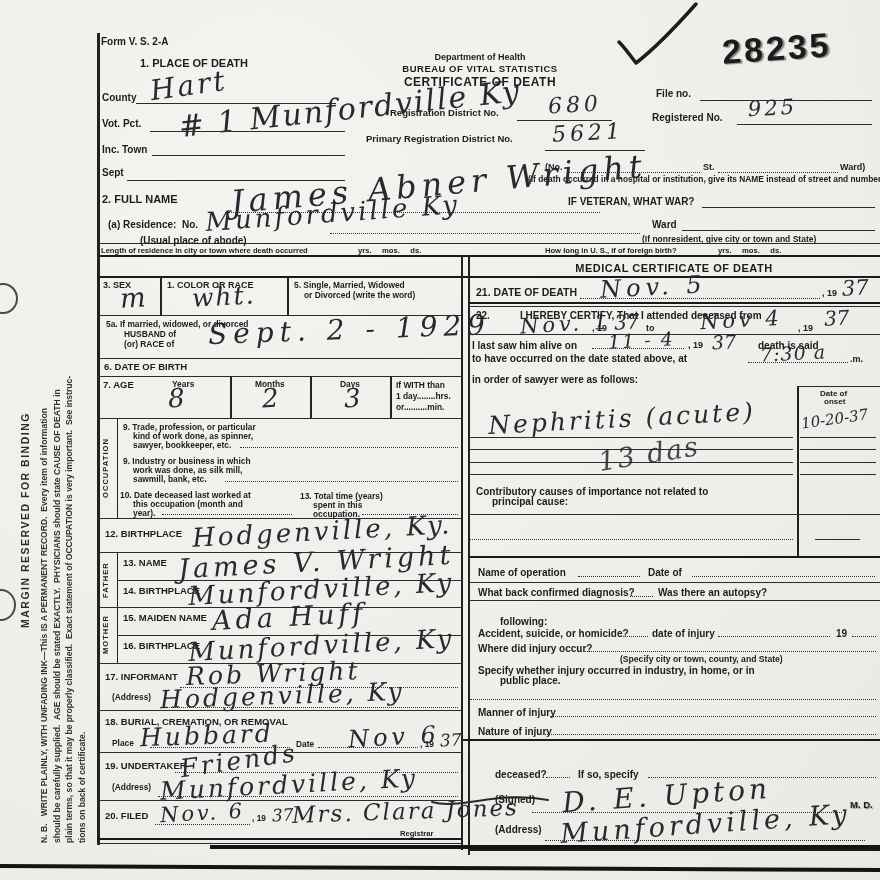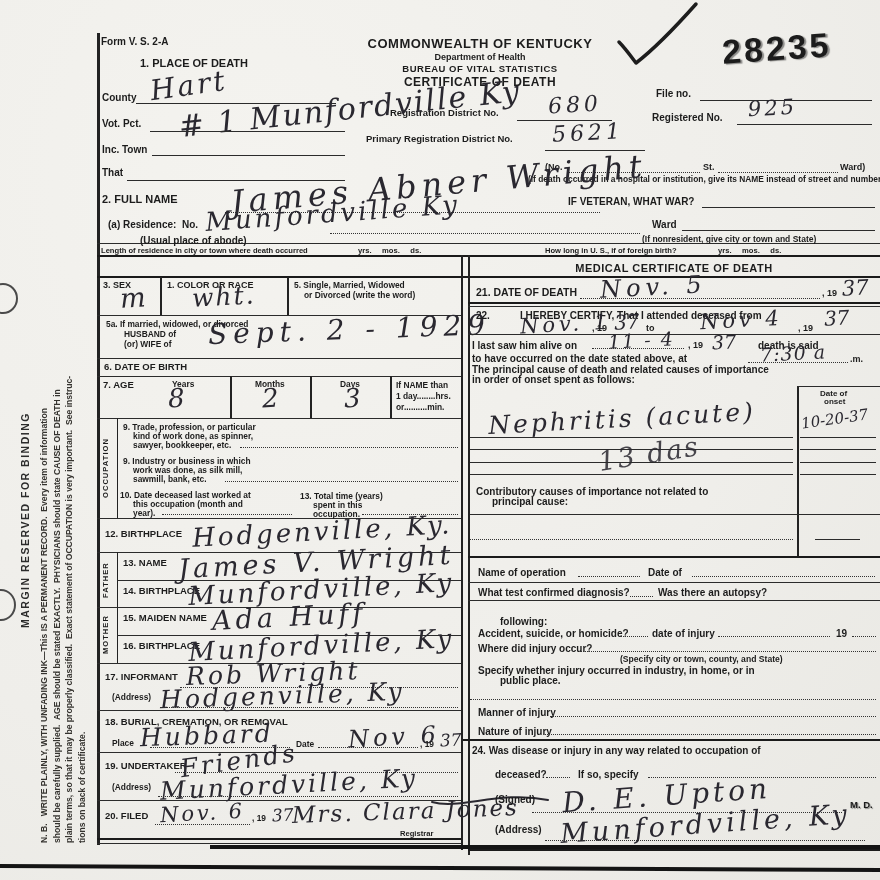--- a/index.html
+++ b/index.html
@@ -40,21 +40,20 @@
   <div class="hole" style="left:-14px;top:589px;width:30px;height:32px"></div>
 
   <div class="vl" style="left:97px;top:33px;height:812px;border-left-width:3px"></div>
   <div class="ln hv" style="left:97px;top:255px;width:783px"></div>
   <div class="ln" style="left:97px;top:243px;width:783px;border-top-width:1px"></div>
   <div class="ln hv" style="left:97px;top:276px;width:783px"></div>
   <div class="vl" style="left:461px;top:255px;height:595px"></div>
   <div class="vl" style="left:468px;top:255px;height:600px"></div>
 
   <div class="t" style="left:101px;top:36px;font-size:10px">Form V. S. 2-A</div>
-  <div class="t tc" style="left:330px;top:37px;width:300px;font-size:13px;letter-spacing:.5px">COMMONWEALTH OF KENTUCKY</div>
   <div class="t tc" style="left:330px;top:53px;width:300px;font-size:9px">Department of Health</div>
   <div class="t tc" style="left:330px;top:76px;width:300px;font-size:12px;letter-spacing:.5px">CERTIFICATE OF DEATH</div>
   <div class="t tc" style="left:330px;top:64px;width:300px;font-size:9.5px;letter-spacing:.5px">BUREAU OF VITAL STATISTICS</div>
 
   <svg style="position:absolute;left:600px;top:0" width="110" height="75" viewBox="0 0 110 75">
     <path d="M96,4 C80,22 58,46 36,63 M36,63 C30,55 25,48 19,42" fill="none" stroke="#1d1d1d" stroke-width="3.5" stroke-linecap="round"></path>
   </svg>
   <div class="t" style="left:722px;top:30px;font-size:34px;letter-spacing:3px;transform:rotate(-4deg);text-shadow:2px 1px 1px rgba(20,20,20,.45)">28235</div>
 
   <div class="t" style="left:656px;top:88px;font-size:10px">File no.</div>
@@ -72,21 +71,21 @@
 
   <div class="t" style="left:140px;top:57px;font-size:11px">1. PLACE OF DEATH</div>
   <div class="t" style="left:102px;top:92px;font-size:10px">County</div>
   <div class="hw" style="left:150px;top:72px;font-size:28px;letter-spacing:3px;transform:rotate(-8deg)">Hart</div>
   <div class="ln" style="left:136px;top:103px;width:200px"></div>
   <div class="t" style="left:102px;top:118px;font-size:10px">Vot. Pct.</div>
   <div class="hw" style="left:178px;top:94px;font-size:30px;letter-spacing:2px;transform:rotate(-6deg)"># 1  Munfordville Ky</div>
   <div class="ln" style="left:150px;top:131px;width:195px"></div>
   <div class="t" style="left:102px;top:144px;font-size:10px">Inc. Town</div>
   <div class="ln" style="left:152px;top:155px;width:193px"></div>
-  <div class="t" style="left:102px;top:167px;font-size:10px">That</div>
+  <div class="t" style="left:102px;top:167px;font-size:10px">Sept</div>
   <div class="ln" style="left:127px;top:180px;width:218px"></div>
 
   <div class="t" style="left:545px;top:163px;font-size:9px">(No.</div>
   <div class="dl" style="left:567px;top:172px;width:133px"></div>
   <div class="t" style="left:703px;top:163px;font-size:9px">St.</div>
   <div class="dl" style="left:718px;top:172px;width:120px"></div>
   <div class="t" style="left:840px;top:163px;font-size:9px">Ward)</div>
   <div class="t" style="left:528px;top:175px;font-size:8.4px">(If death occurred in a hospital or institution, give its NAME instead of street and number)</div>
 
   <div class="t" style="left:102px;top:193px;font-size:11px">2. FULL NAME</div>
@@ -115,37 +114,37 @@
   <div class="t" style="left:103px;top:281px;font-size:9px">3. SEX</div>
   <div class="hw" style="left:120px;top:284px;font-size:27px">m</div>
   <div class="t" style="left:167px;top:281px;font-size:9px">1. COLOR OR RACE</div>
   <div class="hw" style="left:192px;top:284px;font-size:25px;letter-spacing:2px">wht.</div>
   <div class="t" style="left:294px;top:281px;font-size:8.4px">5. Single, Married, Widowed</div>
   <div class="t" style="left:304px;top:291px;font-size:8.4px">or Divorced (write the word)</div>
 
   <div class="ln" style="left:97px;top:358px;width:364px"></div>
   <div class="t" style="left:106px;top:320px;font-size:8.4px">5a. If married, widowed, or divorced</div>
   <div class="t" style="left:124px;top:330px;font-size:8.4px">HUSBAND of</div>
-  <div class="t" style="left:124px;top:340px;font-size:8.4px">(or) WIFE of</div>
+  <div class="t" style="left:124px;top:340px;font-size:8.4px">(or) RACE of</div>
   <div class="hw" style="left:208px;top:316px;font-size:28px;letter-spacing:6px;transform:rotate(-2deg)">Sept. 2 - 1929</div>
   <div class="ln" style="left:97px;top:376px;width:364px"></div>
   <div class="t" style="left:104px;top:362px;font-size:9.5px">6. DATE OF BIRTH</div>
 
   <div class="ln" style="left:97px;top:418px;width:364px"></div>
   <div class="vl" style="left:230px;top:376px;height:42px"></div>
   <div class="vl" style="left:310px;top:376px;height:42px"></div>
   <div class="vl" style="left:390px;top:376px;height:42px"></div>
   <div class="t" style="left:103px;top:380px;font-size:9.5px">7. AGE</div>
   <div class="t" style="left:172px;top:380px;font-size:8.4px">Years</div>
   <div class="hw" style="left:168px;top:385px;font-size:26px">8</div>
   <div class="t" style="left:255px;top:380px;font-size:8.4px">Months</div>
   <div class="hw" style="left:262px;top:385px;font-size:26px">2</div>
   <div class="t" style="left:340px;top:380px;font-size:8.4px">Days</div>
   <div class="hw" style="left:344px;top:385px;font-size:26px">3</div>
-  <div class="t" style="left:396px;top:381px;font-size:8.4px">If NAME than</div>
+  <div class="t" style="left:396px;top:381px;font-size:8.4px">If WITH than</div>
   <div class="t" style="left:396px;top:392px;font-size:8.4px">1 day........hrs.</div>
   <div class="t" style="left:396px;top:403px;font-size:8.4px">or..........min.</div>
 
   <div class="ln" style="left:97px;top:518px;width:364px"></div>
   <div class="vl" style="left:117px;top:418px;height:100px;border-left-width:1.6px"></div>
   <div class="side" style="left:101px;top:420px;width:14px;height:96px;font-size:7.6px">OCCUPATION</div>
   <div class="t" style="left:123px;top:423px;font-size:8.4px">9. Trade, profession, or particular</div>
   <div class="t" style="left:133px;top:432px;font-size:8.4px">kind of work done, as spinner,</div>
   <div class="t" style="left:133px;top:441px;font-size:8.4px">sawyer, bookkeeper, etc.</div>
   <div class="dl" style="left:240px;top:447px;width:218px"></div>
@@ -243,22 +242,21 @@
   <div class="t" style="left:472px;top:340px;font-size:10px">I last saw him alive on</div>
   <div class="hw" style="left:608px;top:331px;font-size:19px;letter-spacing:2px">11 - 4</div>
   <div class="dl" style="left:592px;top:348px;width:92px"></div>
   <div class="t" style="left:688px;top:341px;font-size:9px">, 19</div>
   <div class="hw" style="left:712px;top:333px;font-size:19px">37</div>
   <div class="t" style="left:758px;top:340px;font-size:10px">death is said</div>
   <div class="t" style="left:472px;top:353px;font-size:10px">to have occurred on the date stated above, at</div>
   <div class="hw" style="left:760px;top:344px;font-size:19px;letter-spacing:1px">7:30 a</div>
   <div class="dl" style="left:748px;top:362px;width:100px"></div>
   <div class="t" style="left:850px;top:355px;font-size:9px">.m.</div>
-  <div class="t" style="left:472px;top:364px;font-size:10px">The principal cause of death and related causes of importance</div>
-  <div class="t" style="left:472px;top:374px;font-size:10px">in order of onset spent as follows:</div>
+  <div class="t" style="left:472px;top:374px;font-size:10px">in order of sawyer were as follows:</div>
 
   <div class="vl" style="left:797px;top:386px;height:170px"></div>
   <div class="ln" style="left:797px;top:386px;width:83px"></div>
   <div class="t" style="left:820px;top:390px;font-size:8px">Date of</div>
   <div class="t" style="left:824px;top:398px;font-size:8px">onset</div>
 
   <div class="hw" style="left:488px;top:406px;font-size:25px;letter-spacing:3px">Nephritis (acute)</div>
   <div class="hw" style="left:801px;top:412px;font-size:15px;transform:rotate(-8deg)">10-20-37</div>
   <div class="ln" style="left:470px;top:437px;width:323px"></div>
   <div class="ln" style="left:800px;top:437px;width:76px"></div>
@@ -275,21 +273,21 @@
   <div class="ln" style="left:470px;top:514px;width:410px"></div>
   <div class="dl" style="left:470px;top:539px;width:323px"></div>
   <div class="ln" style="left:815px;top:539px;width:45px"></div>
   <div class="ln hv" style="left:468px;top:556px;width:412px"></div>
 
   <div class="t" style="left:478px;top:567px;font-size:10px">Name of operation</div>
   <div class="dl" style="left:578px;top:576px;width:62px"></div>
   <div class="t" style="left:648px;top:567px;font-size:10px">Date of</div>
   <div class="dl" style="left:692px;top:576px;width:183px"></div>
   <div class="ln" style="left:468px;top:582px;width:412px;border-top-width:1px"></div>
-  <div class="t" style="left:478px;top:587px;font-size:10px">What test confirmed diagnosis?</div>
+  <div class="t" style="left:478px;top:587px;font-size:10px">What back confirmed diagnosis?</div>
   <div class="dl" style="left:630px;top:596px;width:23px"></div>
   <div class="t" style="left:658px;top:587px;font-size:10px">Was there an autopsy?</div>
   <div class="ln" style="left:468px;top:600px;width:412px"></div>
 
   <div class="t" style="left:500px;top:616px;font-size:10px">following:</div>
   <div class="t" style="left:478px;top:628px;font-size:10px">Accident, suicide, or homicide?</div>
   <div class="dl" style="left:620px;top:636px;width:28px"></div>
   <div class="t" style="left:652px;top:628px;font-size:10px">date of injury</div>
   <div class="dl" style="left:718px;top:636px;width:112px"></div>
   <div class="t" style="left:836px;top:628px;font-size:10px">19</div>
@@ -300,21 +298,20 @@
   <div class="t" style="left:478px;top:665px;font-size:10px">Specify whether injury occurred in industry, in home, or in</div>
   <div class="t" style="left:500px;top:675px;font-size:10px">public place.</div>
 
   <div class="dl" style="left:470px;top:699px;width:406px"></div>
   <div class="t" style="left:478px;top:707px;font-size:10px">Manner of injury</div>
   <div class="dl" style="left:550px;top:716px;width:326px"></div>
   <div class="t" style="left:478px;top:726px;font-size:10px">Nature of injury</div>
   <div class="dl" style="left:545px;top:734px;width:331px"></div>
   <div class="ln hv" style="left:463px;top:739px;width:417px"></div>
 
-  <div class="t" style="left:472px;top:745px;font-size:10px">24. Was disease or injury in any way related to occupation of</div>
   <div class="t" style="left:495px;top:769px;font-size:10px">deceased?</div>
   <div class="dl" style="left:546px;top:777px;width:24px"></div>
   <div class="t" style="left:578px;top:769px;font-size:10px">If so, specify</div>
   <div class="dl" style="left:648px;top:777px;width:228px"></div>
 
   <svg style="position:absolute;left:430px;top:786px" width="120" height="24" viewBox="0 0 120 24">
     <path d="M2,16 C30,24 70,4 118,14" fill="none" stroke="#2a2830" stroke-width="2" stroke-linecap="round"></path>
   </svg>
   <div class="t" style="left:495px;top:794px;font-size:10px">(Signed)</div>
   <div class="hw" style="left:562px;top:782px;font-size:28px;letter-spacing:4px;transform:rotate(-4deg)">D. E. Upton</div>

